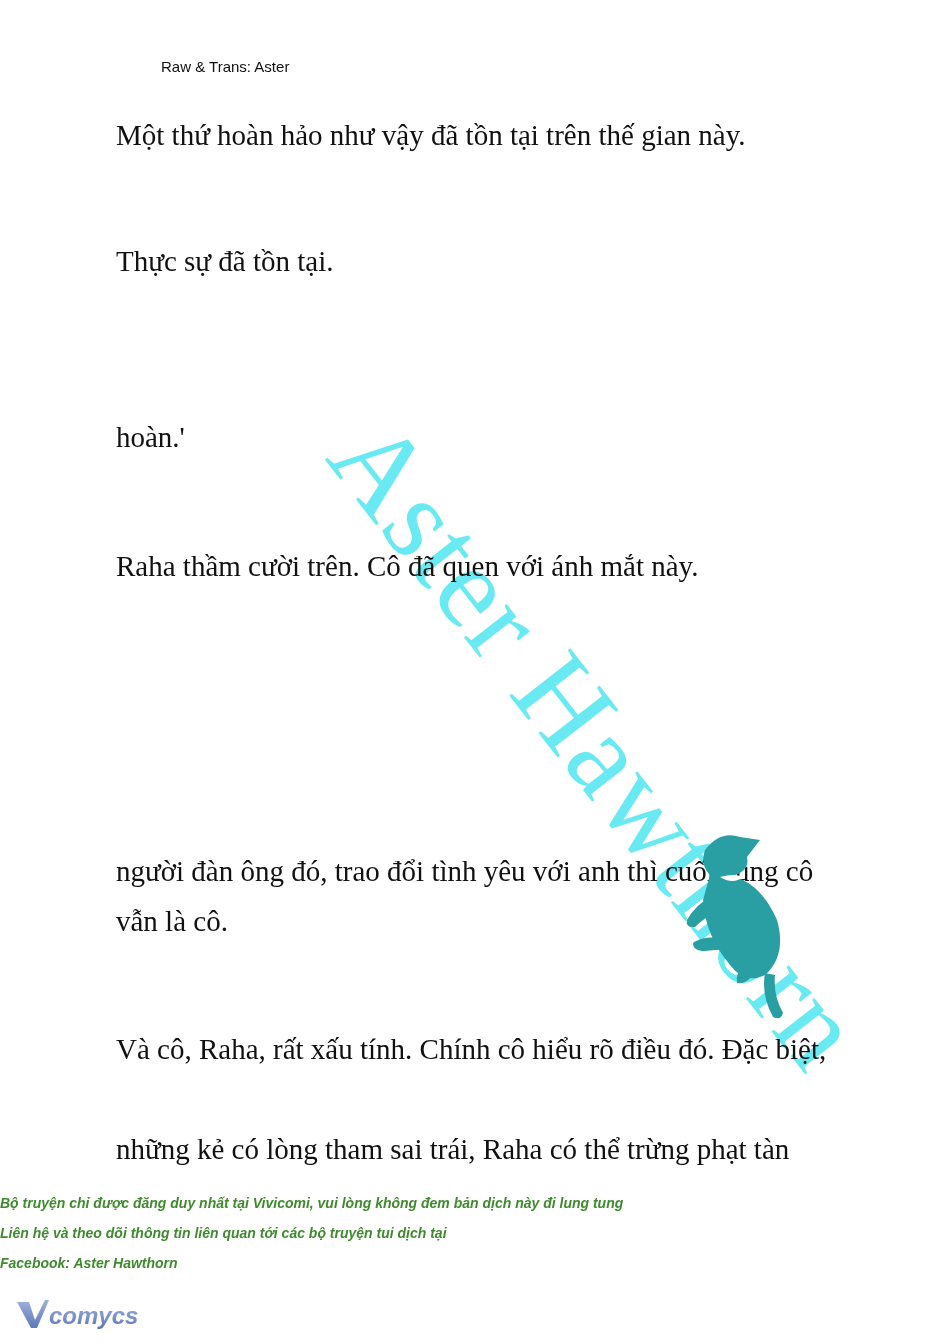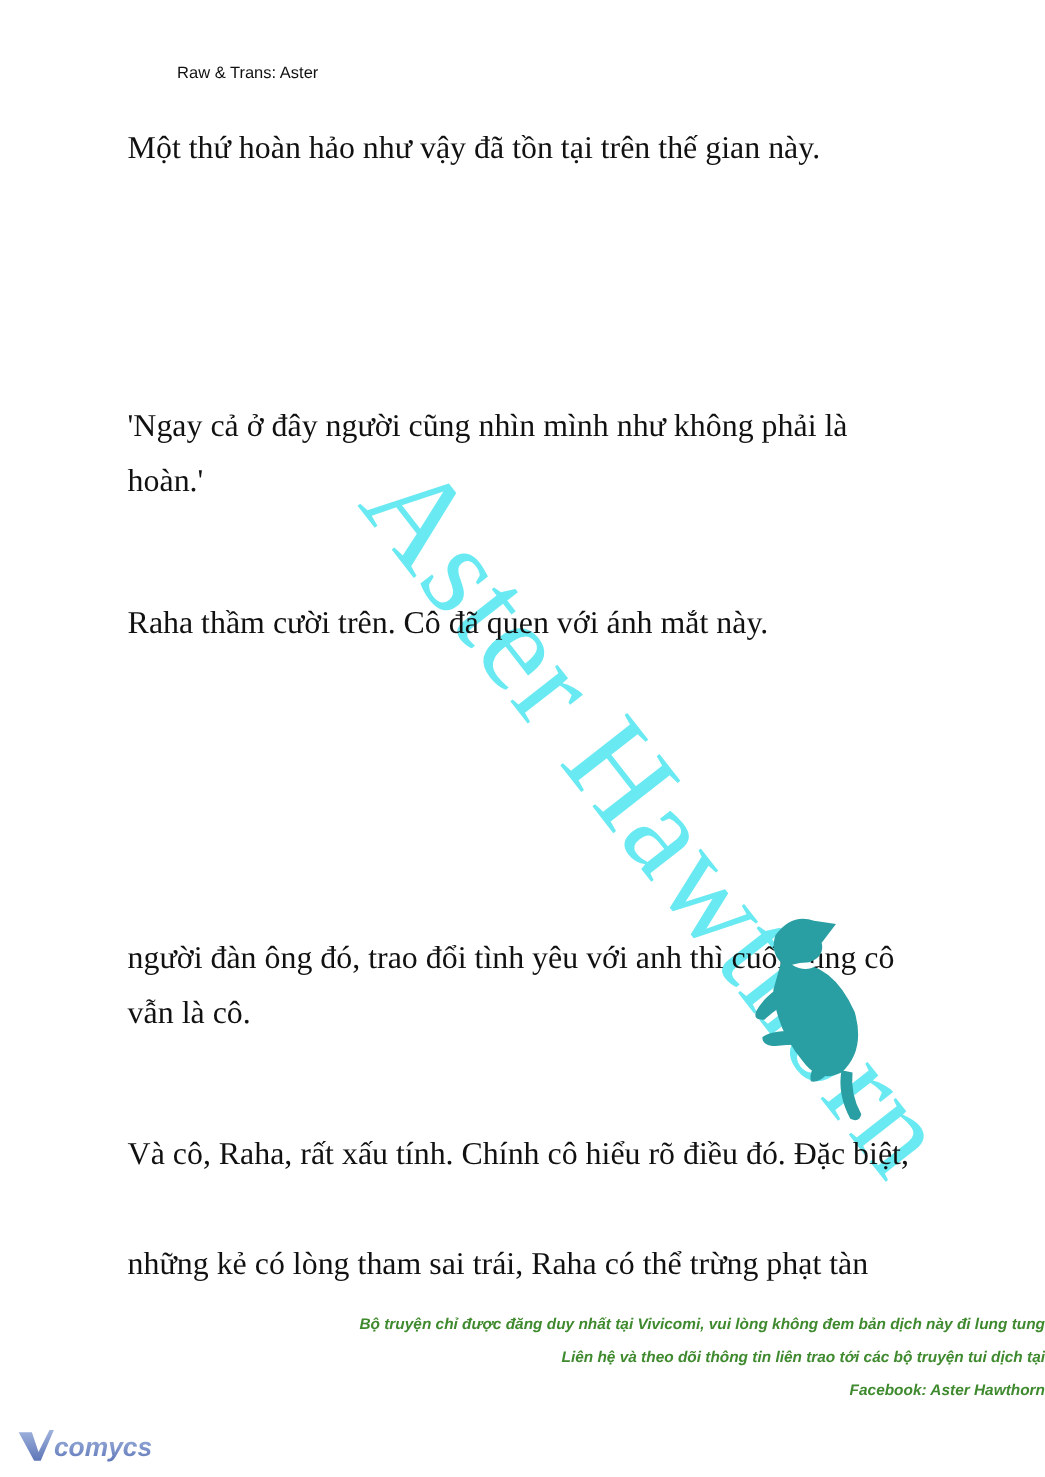--- a/index.html
+++ b/index.html
@@ -17,37 +17,38 @@
   .watermark {
     position: absolute; left: 95px; top: 570px;
     font-family: "Liberation Serif", serif; font-size: 118px;
     color: #4fe6ef; opacity: 0.85;
     transform-origin: left center;
     transform: rotate(52deg) translate(0, -330px);
     white-space: nowrap; z-index: 1; letter-spacing: 2px;
   }
   .cat { position: absolute; left: 665px; top: 825px; width: 150px; height: 200px; z-index: 3; }
   .footer {
-    position: absolute; left: 0; width: 950px; text-align: right;
+    position: absolute; left: 0; width: 950px; text-align: left;
     font-family: "Liberation Sans", sans-serif; font-style: italic; font-weight: bold;
     font-size: 14px; color: #3f8a2e;
   }
   .logo { position: absolute; left: 15px; top: 1296px; width: 130px; height: 36px; }
 </style>
 </head>
 <body>
 
 <div class="page">
 
   <div class="credit">Raw &amp; Trans: Aster</div>
 
   <p class="para" style="top:110px"><span>Một thứ hoàn hảo như vậy đã tồn tại trên thế gian này.</span></p>
 
+  <p class="para" style="top:236px"><span>Thực sự đã tồn tại.</span></p>
 
-  <p class="para" style="top:362px"><span>'Ngay cả ở đây người cũng nhìn mình như không phải là</span><br><span>hoàn.'</span></p>
+  <p class="para" style="top:362px"><br><span>hoàn.'</span></p>
 
   <p class="para" style="top:541px"><span>Raha thầm cười trên. Cô đã quen với ánh mắt này.</span></p>
 
 
   <p class="para" style="top:796px"><br><span>người đàn ông đó, trao đổi tình yêu với anh thì cuối cùng cô</span><br><span>vẫn là cô.</span></p>
 
   <p class="para" style="top:1024px"><span>Và cô, Raha, rất xấu tính. Chính cô hiểu rõ điều đó. Đặc biệt,</span><br><br><span>những kẻ có lòng tham sai trái, Raha có thể trừng phạt tàn</span></p>
 
   <div class="watermark">Aster Hawthorn</div>
 
@@ -57,21 +58,21 @@
       <path d="M45 50 Q90 45 112 95 Q122 130 100 150 Q80 160 65 140 Q40 110 38 75 Z"></path>
       <path d="M48 70 Q30 80 22 95 Q20 103 30 102 Q40 92 55 85 Z"></path>
       <path d="M55 112 Q35 112 28 118 Q28 126 40 126 Q55 124 68 125 Z"></path>
       <path d="M80 140 Q70 148 72 158 Q80 160 88 150 Z"></path>
       <path d="M100 148 Q96 170 108 192 Q116 196 118 188 Q108 170 110 150 Z"></path>
     </g>
     <path d="M55 52 Q68 60 78 52 Q70 48 55 52 Z" fill="#fff"></path>
   </svg>
 
   <div class="footer" style="top:1195px">Bộ truyện chỉ được đăng duy nhất tại Vivicomi, vui lòng không đem bản dịch này đi lung tung</div>
-  <div class="footer" style="top:1225px">Liên hệ và theo dõi thông tin liên trao tới các bộ truyện tui dịch tại</div>
+  <div class="footer" style="top:1225px">Liên hệ và theo dõi thông tin liên quan tới các bộ truyện tui dịch tại</div>
   <div class="footer" style="top:1255px">Facebook: Aster Hawthorn</div>
 
   <svg class="logo" viewBox="0 0 130 36">
     <defs>
       <linearGradient id="lg" x1="0" y1="0" x2="0" y2="1">
         <stop offset="0" stop-color="#9fb3dc"></stop>
         <stop offset="1" stop-color="#5e76b8"></stop>
       </linearGradient>
     </defs>
     <path d="M2 6 L14 6 L20 24 L30 4 L34 4 L22 32 L16 32 Z" fill="url(#lg)"></path>

